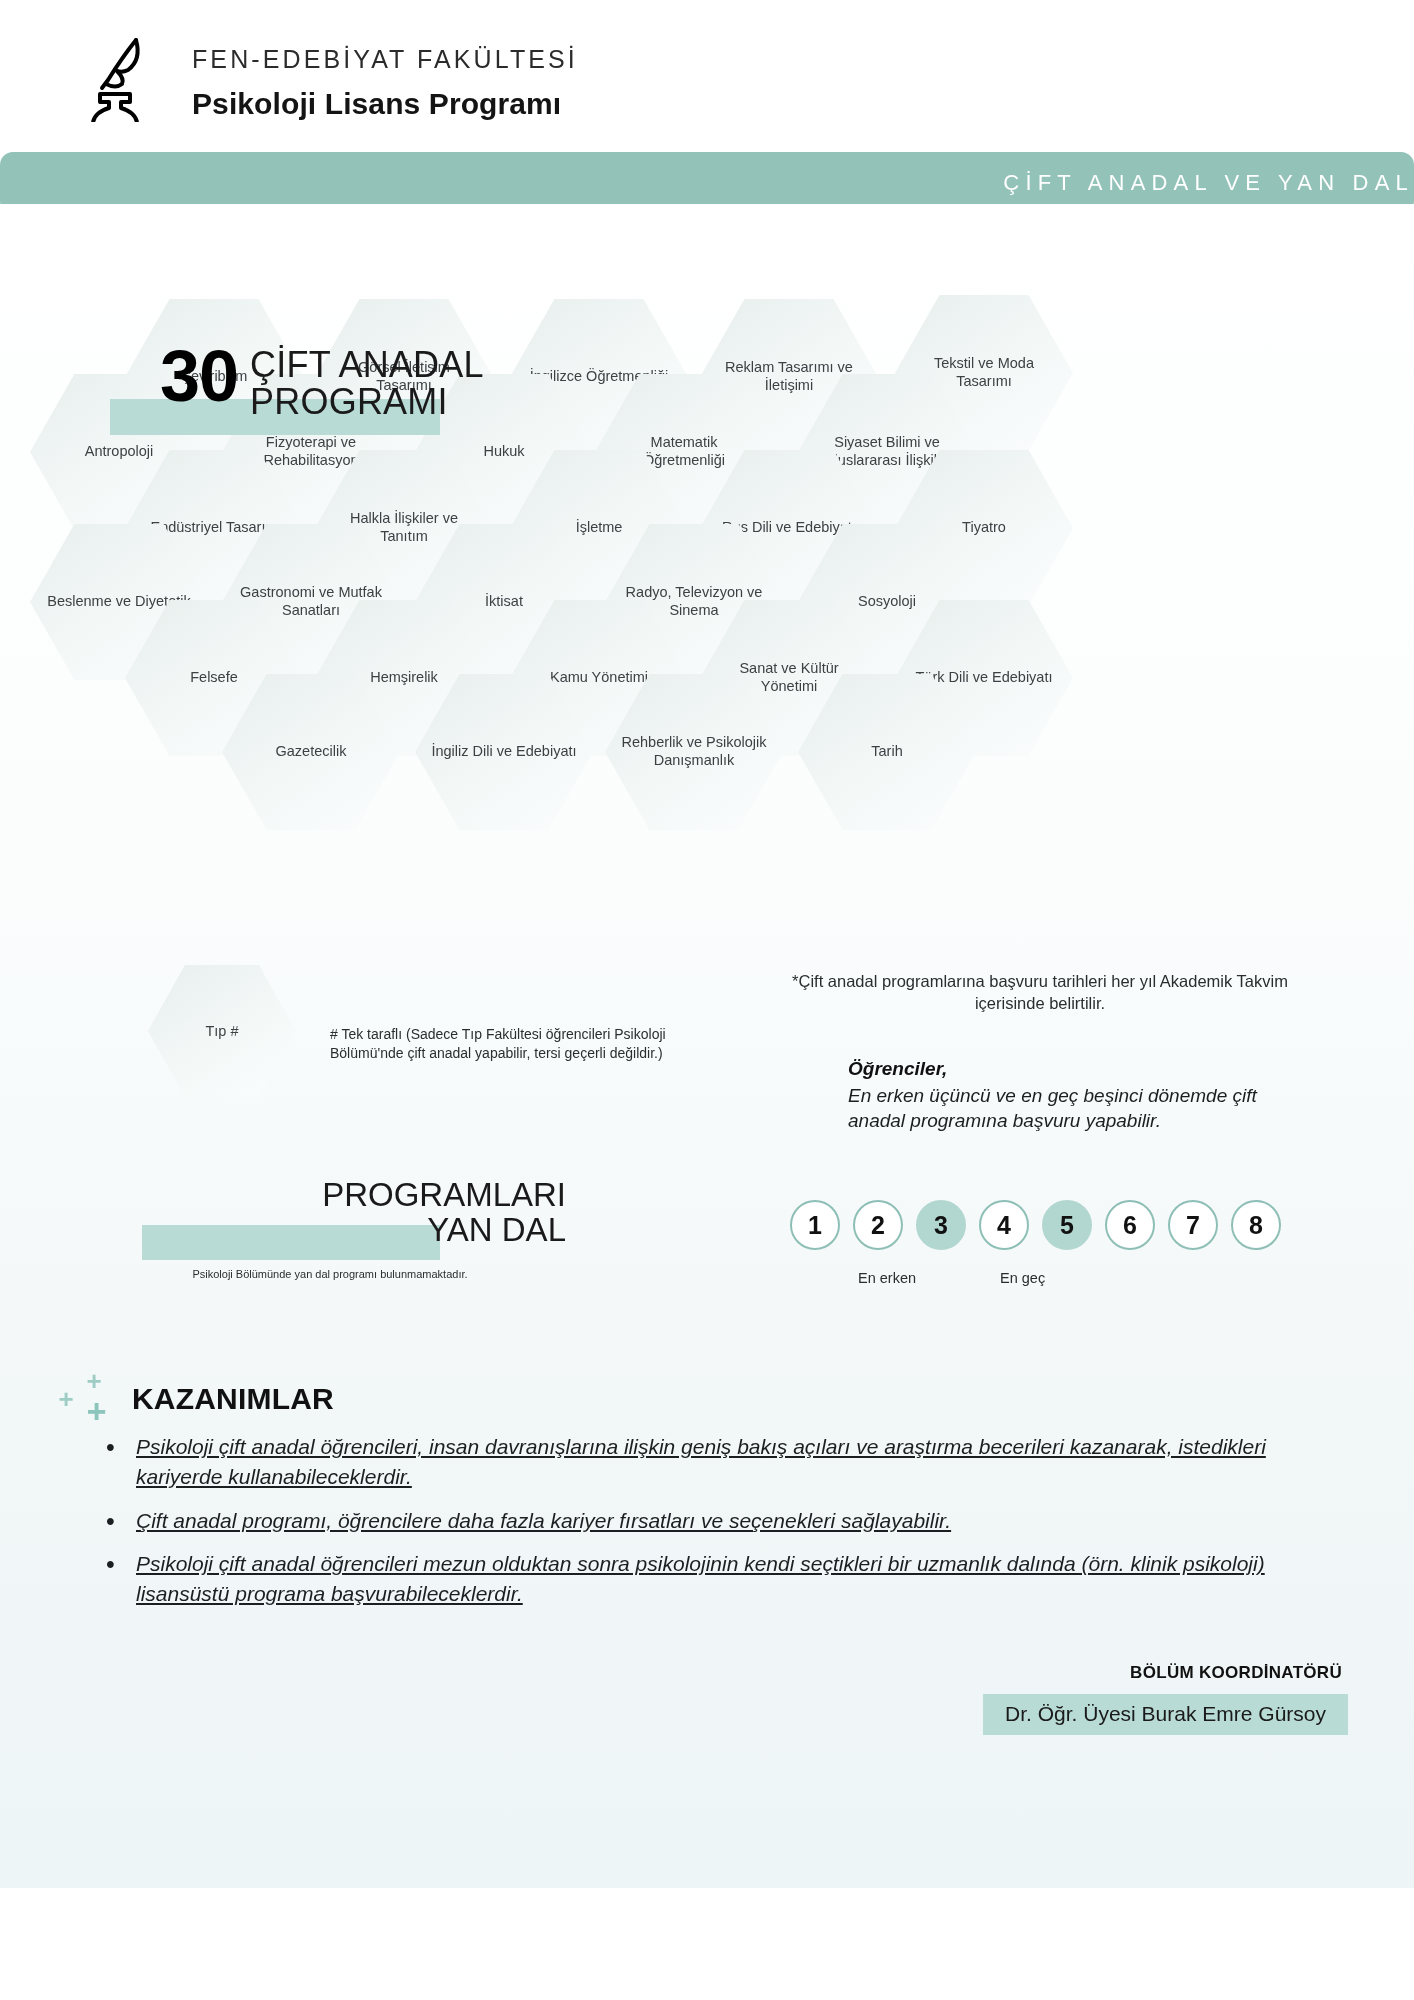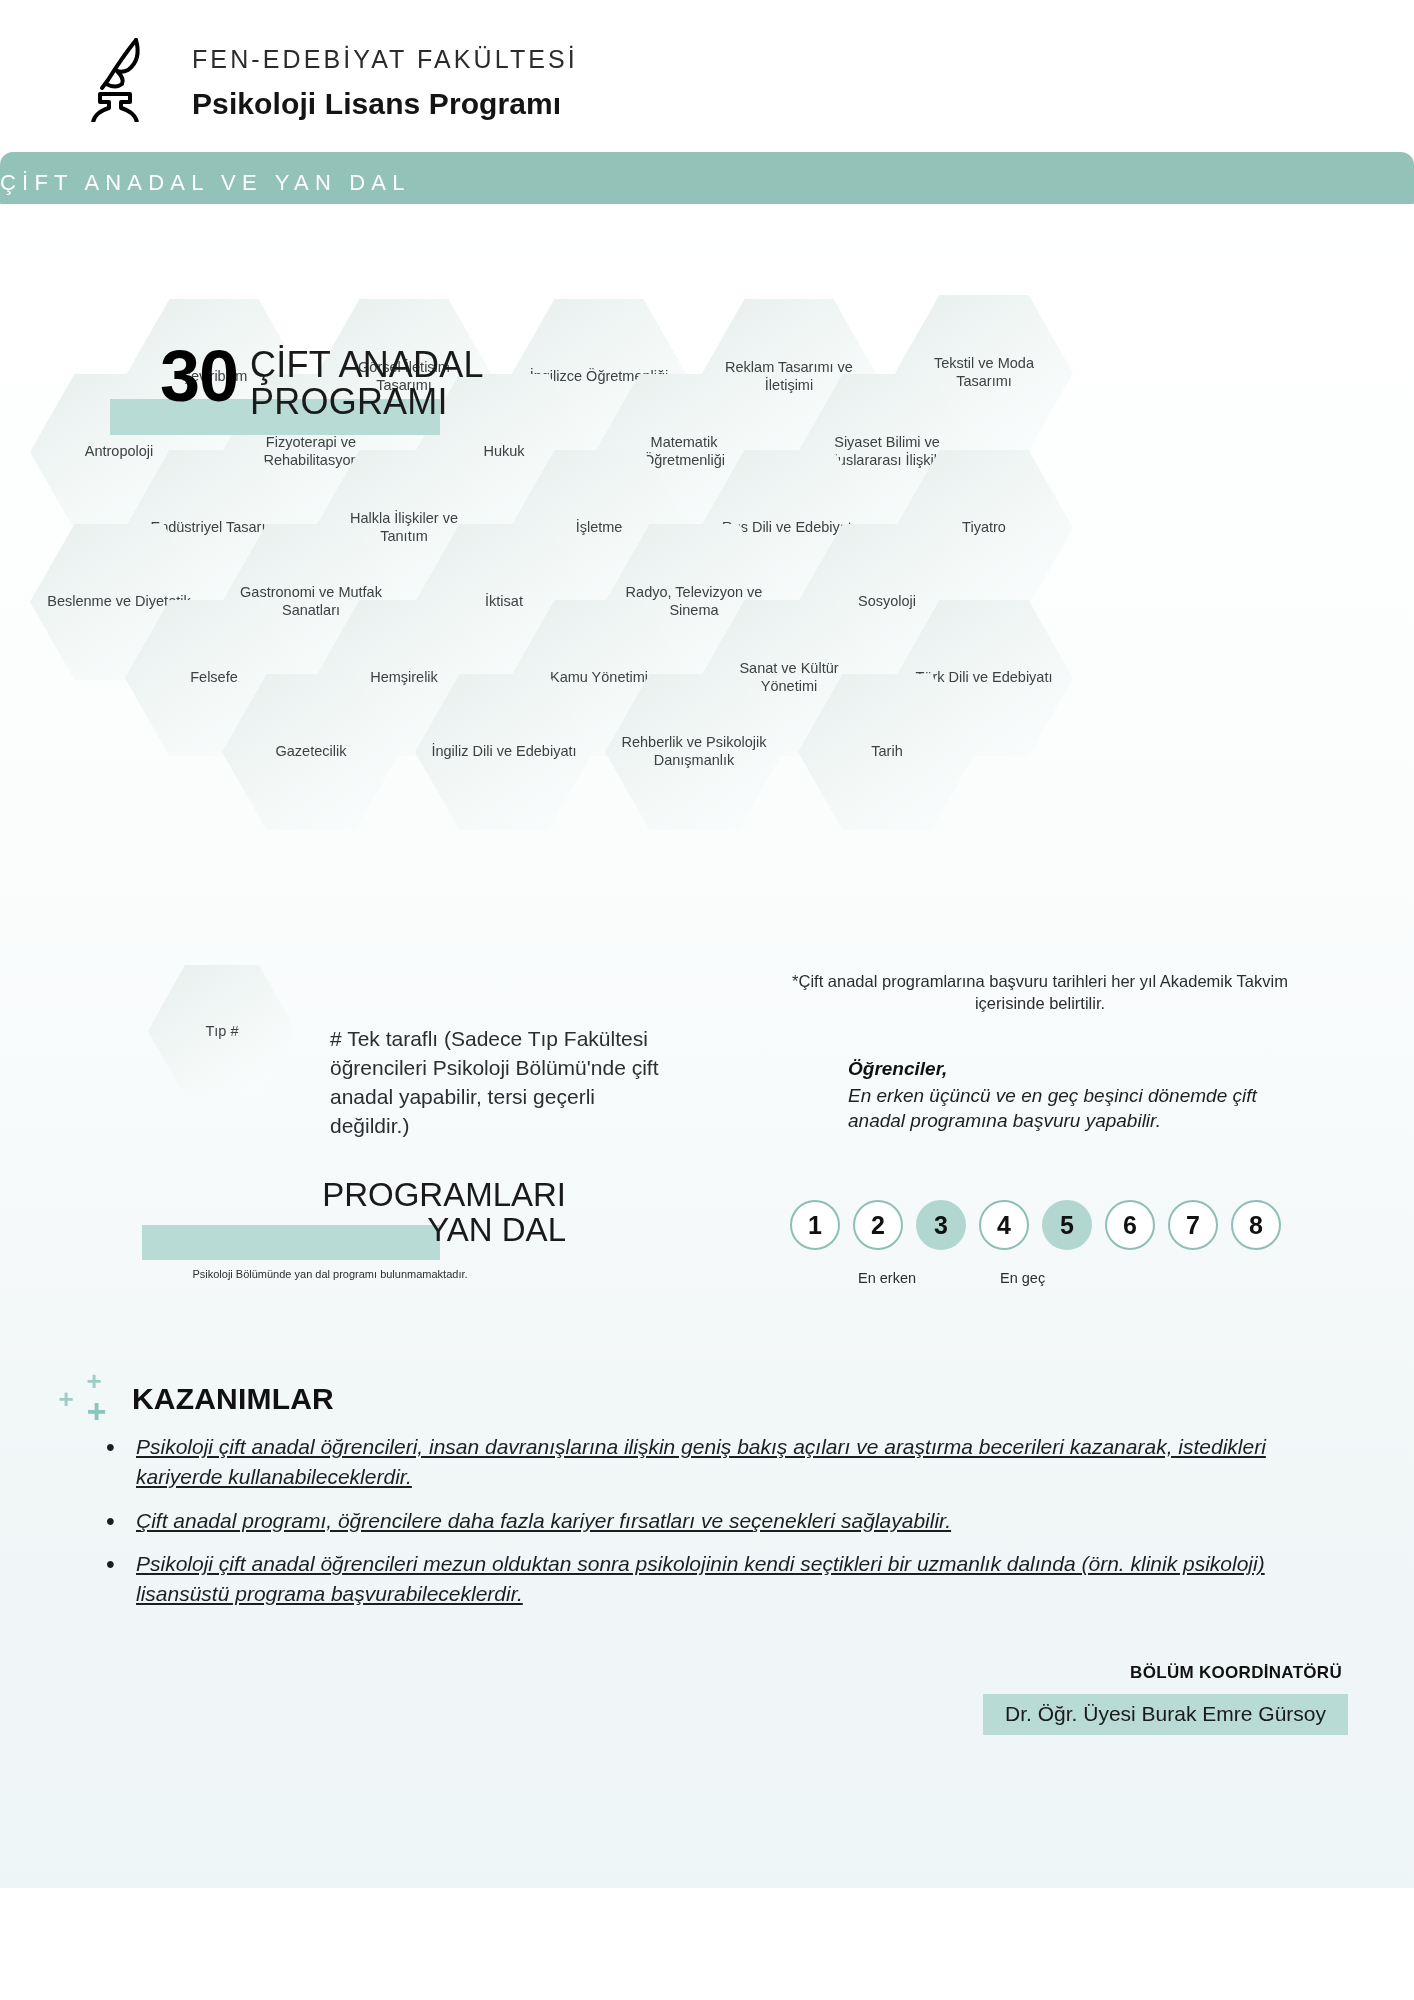--- a/index.html
+++ b/index.html
@@ -20,21 +20,21 @@
     font-size: 25px; letter-spacing: 3.1px; color: #2b2b2b; font-weight: 400;
     line-height: 1.2;
   }
   .program-line {
     font-size: 30px; font-weight: bold; color: #141414; margin-top: 13px; letter-spacing: 0.1px;
   }
 
   
   .banner {
     position: absolute; left: 0; top: 152px; width: 1414px; height: 62px;
-    background: #93c2b9; display: flex; align-items: center; justify-content: flex-start; border-radius: 13px;
+    background: #93c2b9; display: flex; align-items: center; justify-content: flex-end; border-radius: 13px;
   }
   .banner-title {
     color: #ffffff; font-size: 22px; letter-spacing: 6.2px; font-weight: 500;
   }
 
   
   .body-bg {
     position: absolute; left: 0; top: 204px; width: 1414px; height: 1684px;
     background: linear-gradient(180deg, #ffffff 0%, #fbfdfd 40%, #f2f7f8 72%, #eef5f6 100%);
   }
@@ -77,21 +77,21 @@
     position: absolute; left: 148px; top: 965px;
     width: 148px; height: 132px;
     clip-path: polygon(25% 0%, 75% 0%, 100% 50%, 75% 100%, 25% 100%, 0% 50%);
     background: linear-gradient(145deg, #e6eeec 0%, #f3f8f7 50%, #fbfdfd 100%);
     display: flex; align-items: center; justify-content: center;
   }
   .tip-hex span { font-size: 14.5px; color: #3d4144; }
 
   .note-left {
     position: absolute; left: 330px; top: 1025px; width: 350px;
-    font-size: 21px; line-height: 1.38; color: #2b2e31;
+    font-size: 14px; line-height: 1.38; color: #2b2e31;
   }
   .note-right {
     position: absolute; left: 770px; top: 970px; width: 540px;
     font-size: 16.5px; line-height: 1.36; color: #2b2e31; text-align: center;
   }
   .students-block { position: absolute; left: 848px; top: 1058px; width: 460px; }
   .students-title {
     font-size: 19px; font-weight: bold; font-style: italic; color: #111;
     margin-bottom: 3px;
   }

